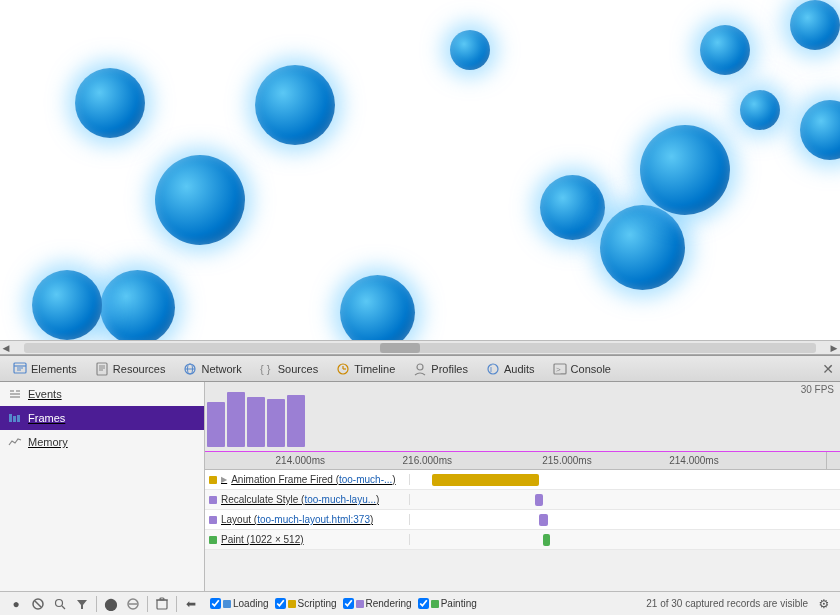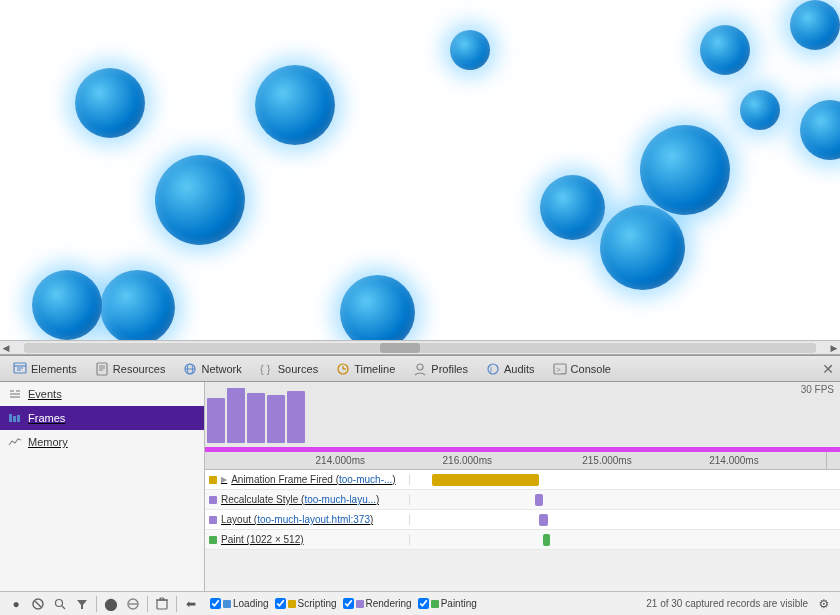--- a/index.html
+++ b/index.html
@@ -147,21 +147,21 @@
       display: flex;
       flex-direction: column;
       background: #f0f0f0;
       overflow: hidden;
     }
 
     
     #timeline-graph {
       height: 70px;
       background: #e8e8e8;
-      border-bottom: 5px solid #d946ef;
+      border-bottom: 1px solid #d946ef;
       position: relative;
       overflow: hidden;
     }
     #fps-label {
       position: absolute;
       right: 6px;
       top: 2px;
       font-size: 10px;
       color: #666;
     }
@@ -189,21 +189,20 @@
       align-items: center;
       font-size: 10px;
       color: #555;
       padding: 0 4px;
       position: relative;
     }
     .ruler-mark {
       position: absolute;
       transform: translateX(-50%);
       white-space: nowrap;
-      margin-left: 40px;
     }
     #right-scrollbar {
       position: absolute;
       right: 0; top: 0; bottom: 0;
       width: 14px;
       background: #e0e0e0;
       border-left: 1px solid #bbb;
     }
 
     

